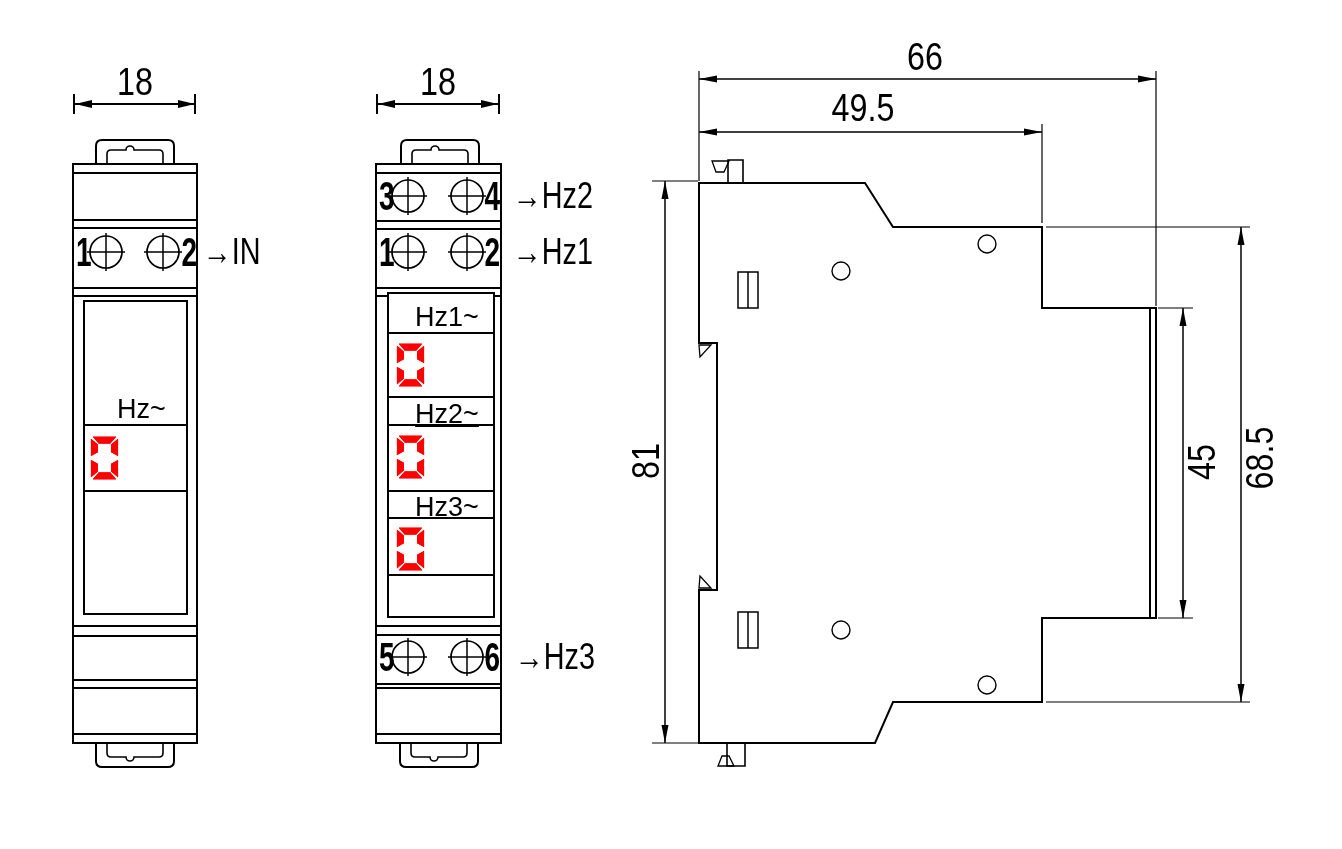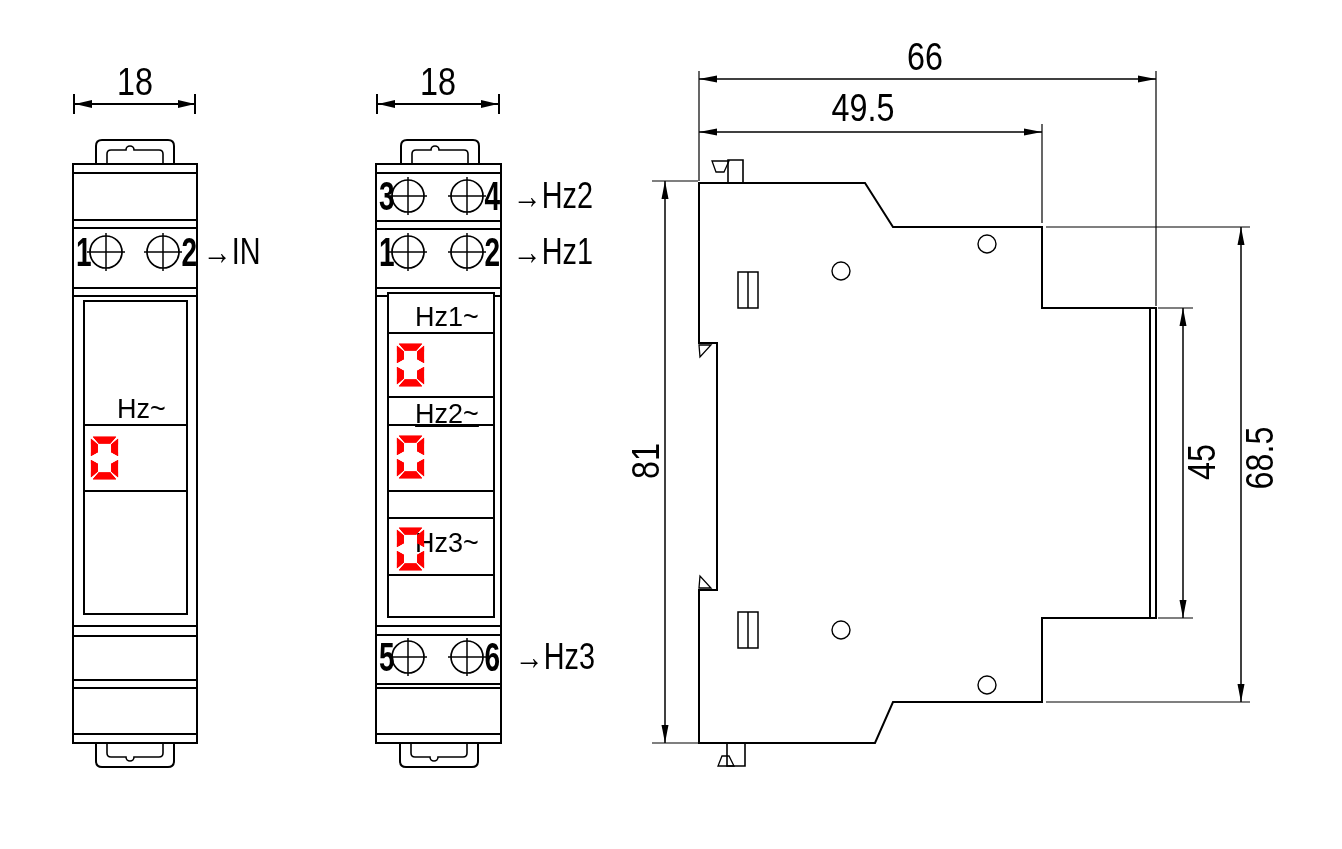--- a/index.html
+++ b/index.html
@@ -209,21 +209,21 @@
         <svg viewBox="0 0 30 46" xmlns="http://www.w3.org/2000/svg">
           <polygon points="3,1 27,1 21,8 9,8" fill="#ff0000"></polygon>
           <polygon points="29,3 29,21 22,17 22,9" fill="#ff0000"></polygon>
           <polygon points="29,25 29,43 22,37 22,29" fill="#ff0000"></polygon>
           <polygon points="3,45 9,38 21,38 27,45" fill="#ff0000"></polygon>
           <polygon points="1,25 8,29 8,37 1,43" fill="#ff0000"></polygon>
           <polygon points="1,3 8,9 8,17 1,21" fill="#ff0000"></polygon>
         </svg>
       </div>
     <div class="hline" style="left:389px;top:490px;width:104px;"></div>
-    <div class="displabel" style="left:389px;top:493px;width:104px;margin-top:36px;">Hz3~</div>
+    <div class="displabel" style="left:389px;top:493px;width:104px;">Hz3~</div>
     <div class="hline" style="left:389px;top:517px;width:104px;"></div>
     <div class="digits" style="left:396px;top:526px;">
         <svg viewBox="0 0 30 46" xmlns="http://www.w3.org/2000/svg">
           <polygon points="3,1 27,1 21,8 9,8" fill="#ff0000"></polygon>
           <polygon points="29,3 29,21 22,17 22,9" fill="#ff0000"></polygon>
           <polygon points="29,25 29,43 22,37 22,29" fill="#ff0000"></polygon>
           <polygon points="3,45 9,38 21,38 27,45" fill="#ff0000"></polygon>
           <polygon points="1,25 8,29 8,37 1,43" fill="#ff0000"></polygon>
           <polygon points="1,3 8,9 8,17 1,21" fill="#ff0000"></polygon>
         </svg>

